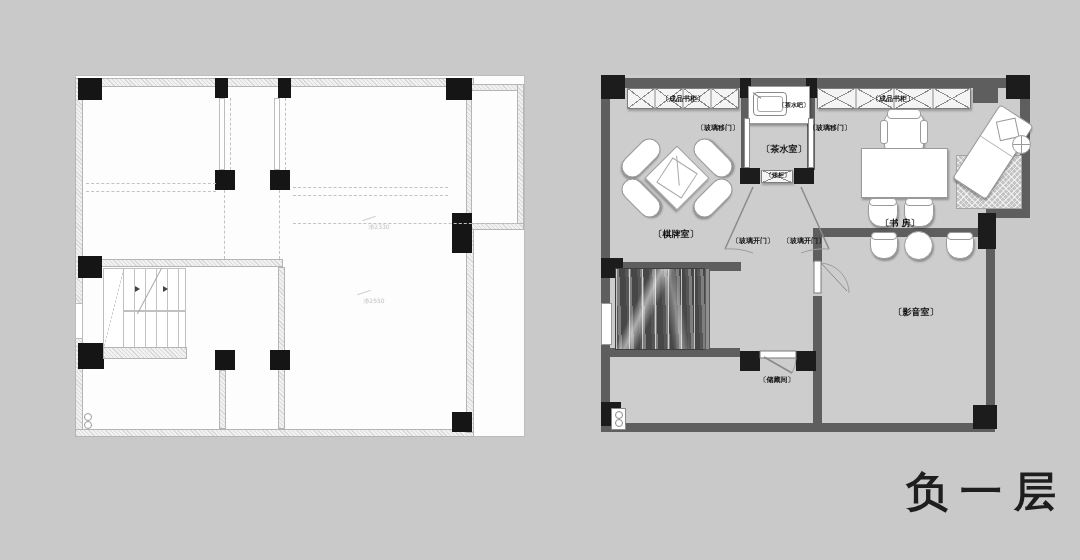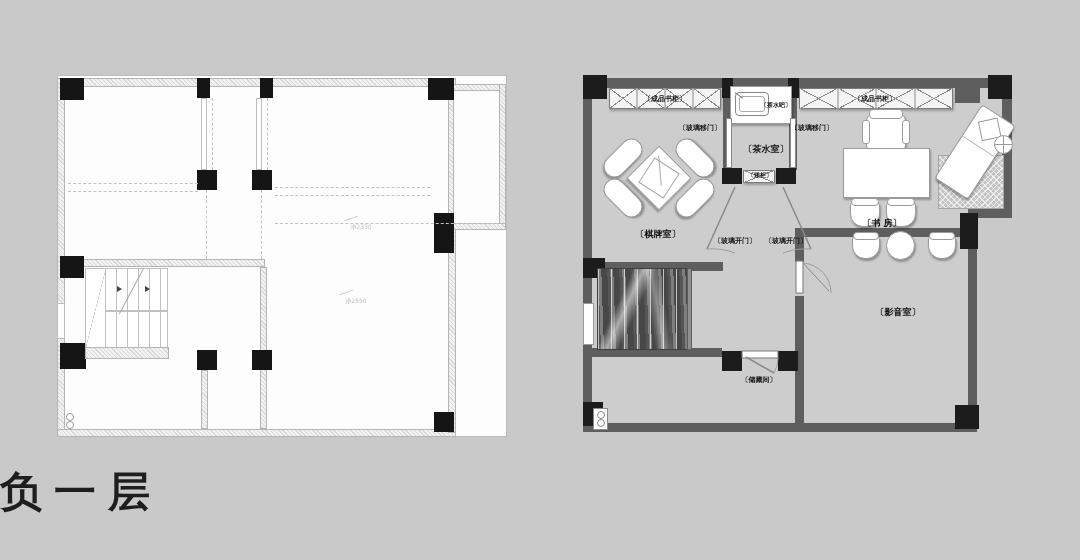--- a/index.html
+++ b/index.html
@@ -1,18 +1,18 @@
 <!DOCTYPE html>
 <html><head>
 <meta charset="utf-8">
 <style>
   html,body{margin:0;padding:0;}
   body{font-family:"DejaVu Sans",sans-serif;}
   .stage{position:relative;width:1080px;height:560px;background:#c9c9c9;overflow:hidden;}
-  .plan{position:absolute;}
+  .plan{position:absolute;margin-left:18px;}
   
   .lp{left:57px;top:75px;width:450px;height:362px;background:#fdfdfd;box-shadow:0 0 0 1px #bdbdbd inset;}
   .hw{position:absolute;background:repeating-linear-gradient(45deg,#f1f1f1 0 2px,#d9d9d9 2px 3px);box-shadow:0 0 0 1px #b5b5b5 inset;}
   .col{position:absolute;background:#151515;}
   .dash-h{position:absolute;height:0;border-top:1px dashed #c3c3c3;}
   .dash-v{position:absolute;width:0;border-left:1px dashed #c3c3c3;}
   .thinwall{position:absolute;background:#fff;box-shadow:0 0 0 1px #bdbdbd inset;}
   .stair-flight{position:absolute;background:repeating-linear-gradient(90deg,#c2c2c2 0 1px,transparent 1px 11px),#fff;box-shadow:0 0 0 1px #c0c0c0 inset;}
   .ann{position:absolute;font-size:6px;color:#bfbfbf;white-space:nowrap;transform:translate(-50%,-50%);}
   .annline{position:absolute;width:14px;height:0;border-top:1px solid #cfcfcf;}
@@ -39,21 +39,21 @@
   .roundf{border-radius:50%;}
   .marble{position:absolute;border:1px solid #3f3f3f;background:
     repeating-linear-gradient(90deg,rgba(235,235,235,.75) 0 1px,transparent 1px 13px),
     linear-gradient(115deg,transparent 28%,rgba(255,255,255,.55) 36%,transparent 46%),
     linear-gradient(80deg,transparent 55%,rgba(255,255,255,.35) 64%,transparent 72%),
     repeating-linear-gradient(88deg,#565656 0 3px,#7e7e7e 3px 6px,#474747 6px 12px);}
   .rug{position:absolute;border:1px solid #a5a5a5;background:
     repeating-linear-gradient(45deg,rgba(255,255,255,.6) 0 1px,transparent 1px 4px),
     repeating-linear-gradient(-45deg,rgba(255,255,255,.6) 0 1px,transparent 1px 4px),#c4c4c4;}
   .swing{position:absolute;overflow:visible;}
-  .title{position:absolute;left:0;right:12px;top:464px;text-align:left;font-size:42px;letter-spacing:12px;color:#1e1e1e;font-weight:600;}
+  .title{position:absolute;left:0;right:12px;top:464px;text-align:right;font-size:42px;letter-spacing:12px;color:#1e1e1e;font-weight:600;}
 </style>
 </head>
 <body>
 
 <div class="stage">
 
   <div class="plan lp">
 
     <div class="hw" style="left:3px;top:3px;width:396px;height:9px;"></div>
     <div class="hw" style="left:396px;top:9px;width:53px;height:7px;"></div>

